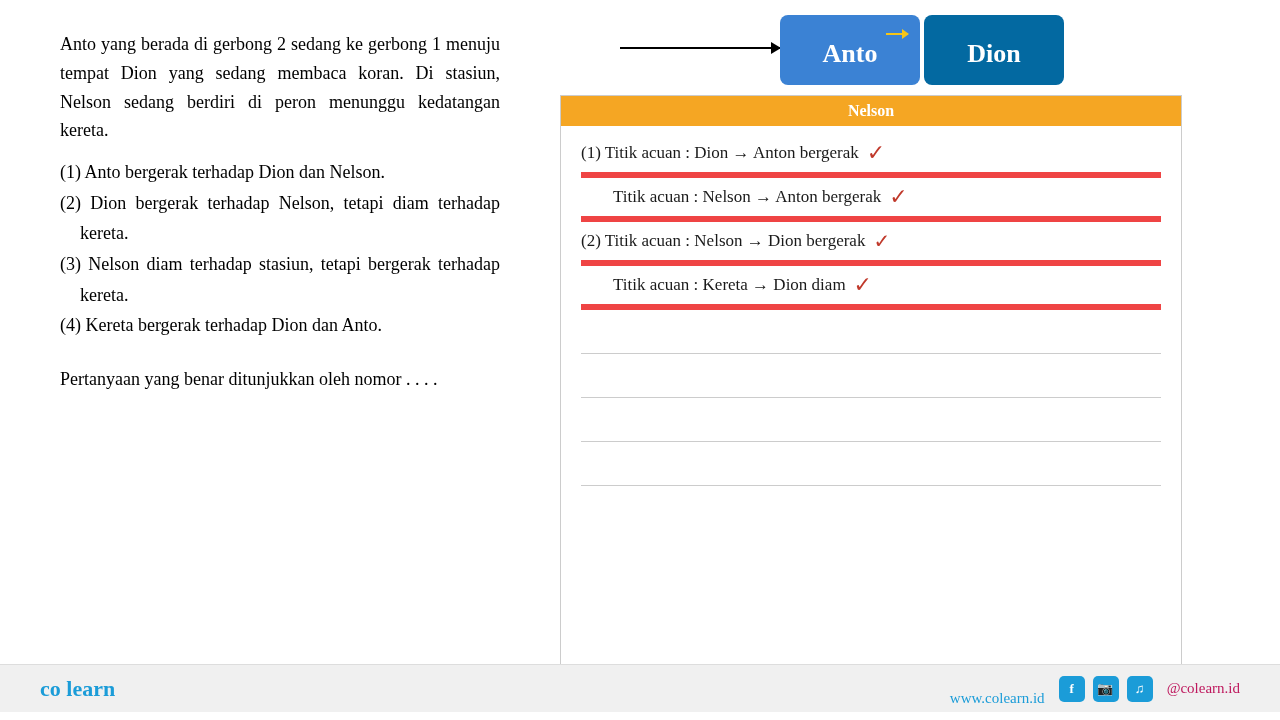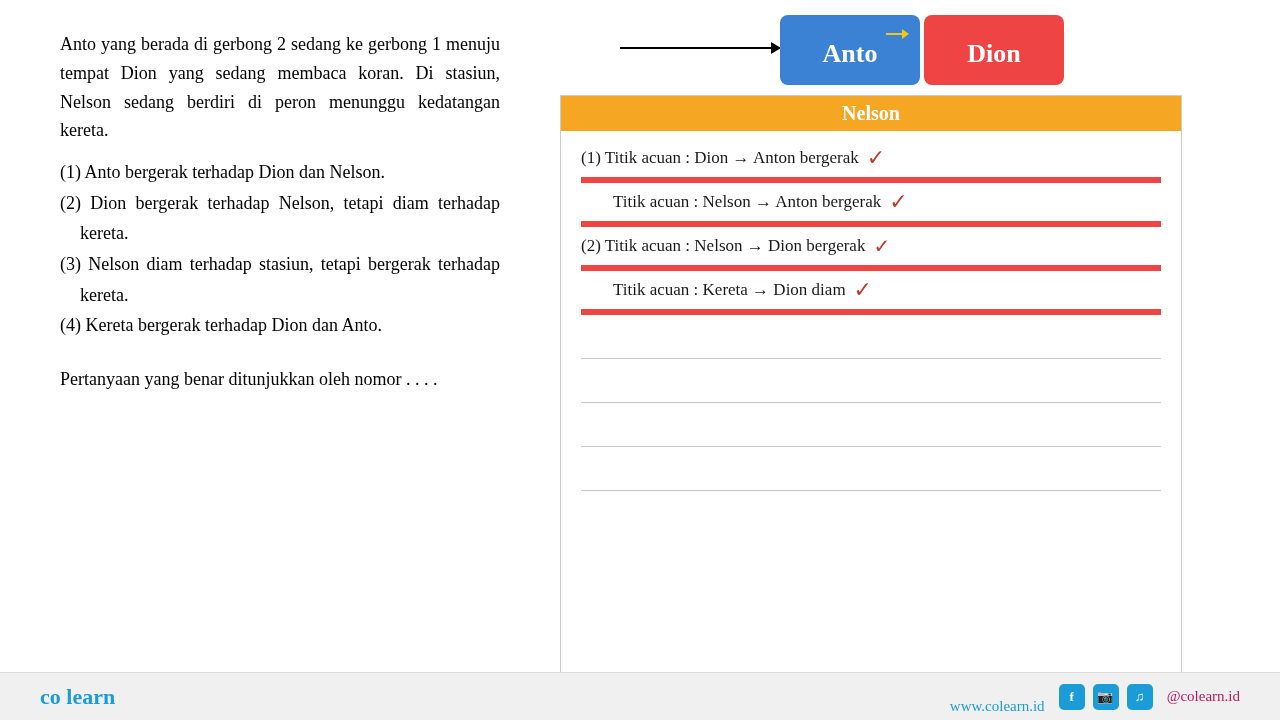--- a/index.html
+++ b/index.html
@@ -125,21 +125,21 @@
       align-items: center;
       justify-content: center;
       position: relative;
     }
 
     .train-box-anto {
       background: #3b82d4;
     }
 
     .train-box-dion {
-      background: #ef4444;
+      background: #0369a1;
     }
 
     .train-box-arrow {
       position: absolute;
       top: 18px;
       right: 12px;
       display: flex;
       align-items: center;
     }
 
@@ -164,21 +164,21 @@
       font-size: 26px;
       font-weight: bold;
       color: #fff;
       margin-top: 8px;
     }
 
     
     .nelson-label {
       background: #f5a623;
       color: #fff;
-      font-size: 20px;
+      font-size: 16px;
       font-weight: bold;
       padding: 6px 0;
       text-align: center;
       width: 100%;
       margin-bottom: 0;
     }
 
     
     .answer-area {
       flex: 1;
@@ -217,21 +217,21 @@
 
     .partial-check {
       color: #c0392b;
       font-size: 20px;
       margin-left: 8px;
     }
 
     
     .footer {
       position: absolute;
-      bottom: 0;
+      bottom: 8px;
       left: 0;
       width: 1280px;
       height: 48px;
       background: #f0f0f0;
       display: flex;
       align-items: center;
       justify-content: space-between;
       padding: 0 40px;
       border-top: 1px solid #ddd;
     }

